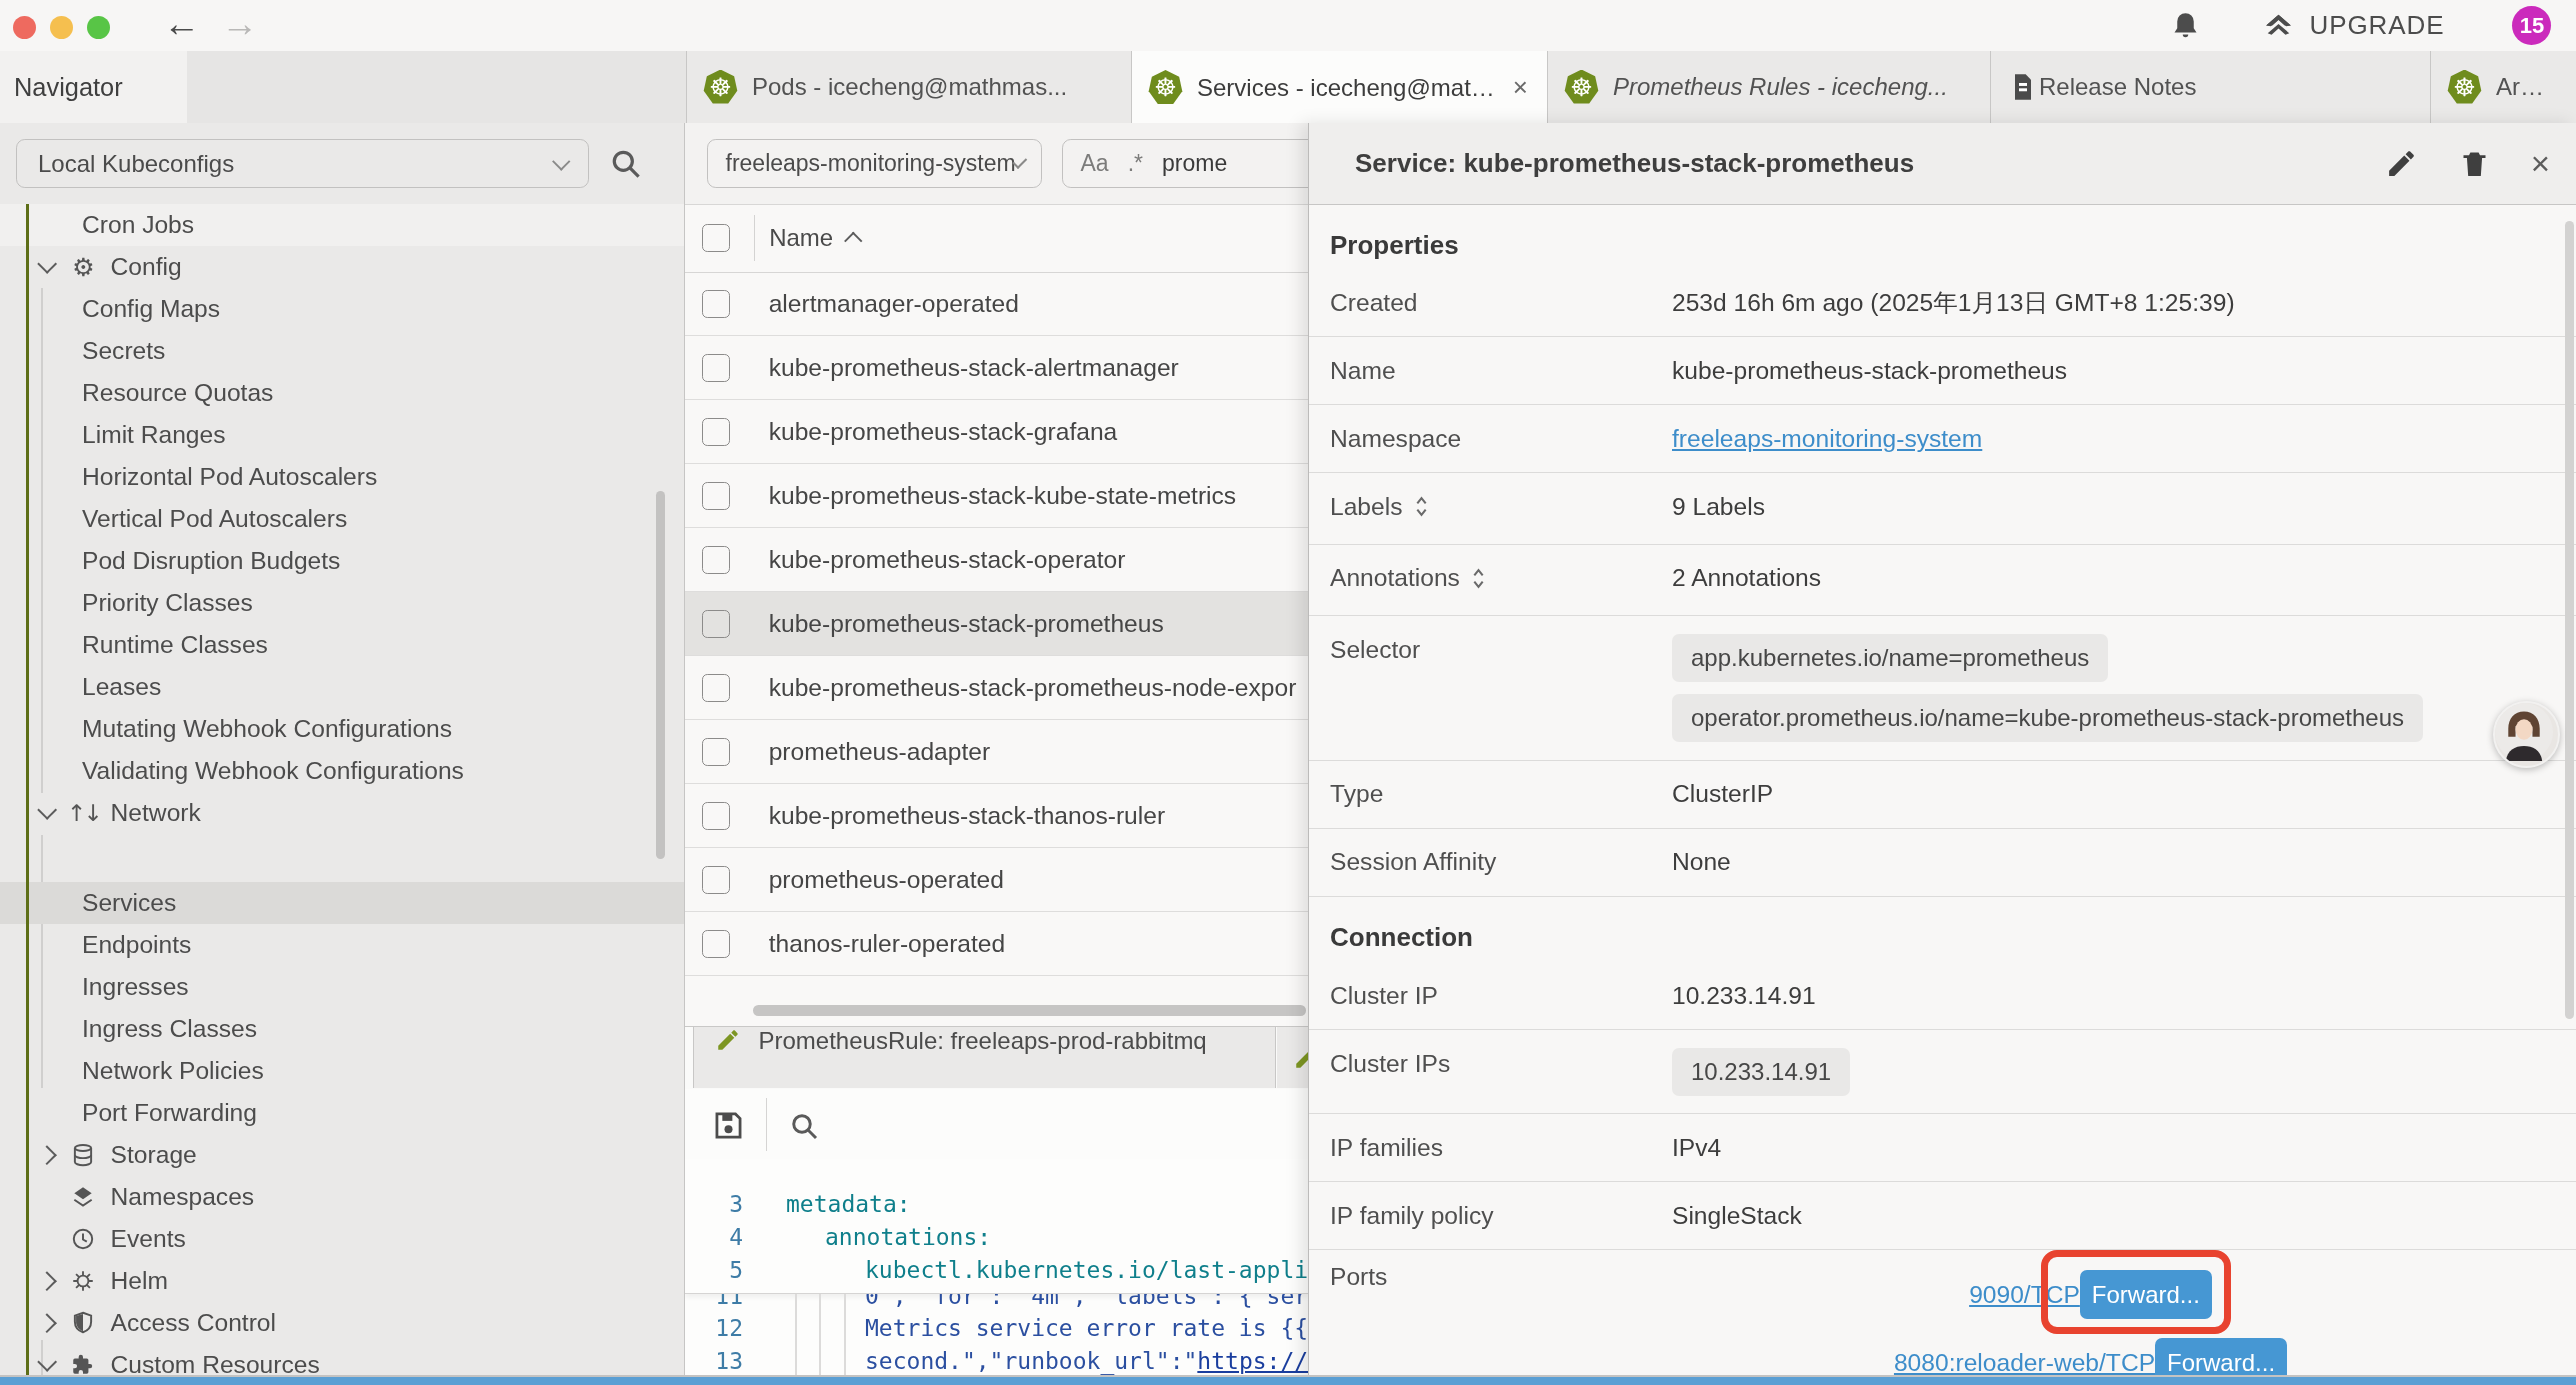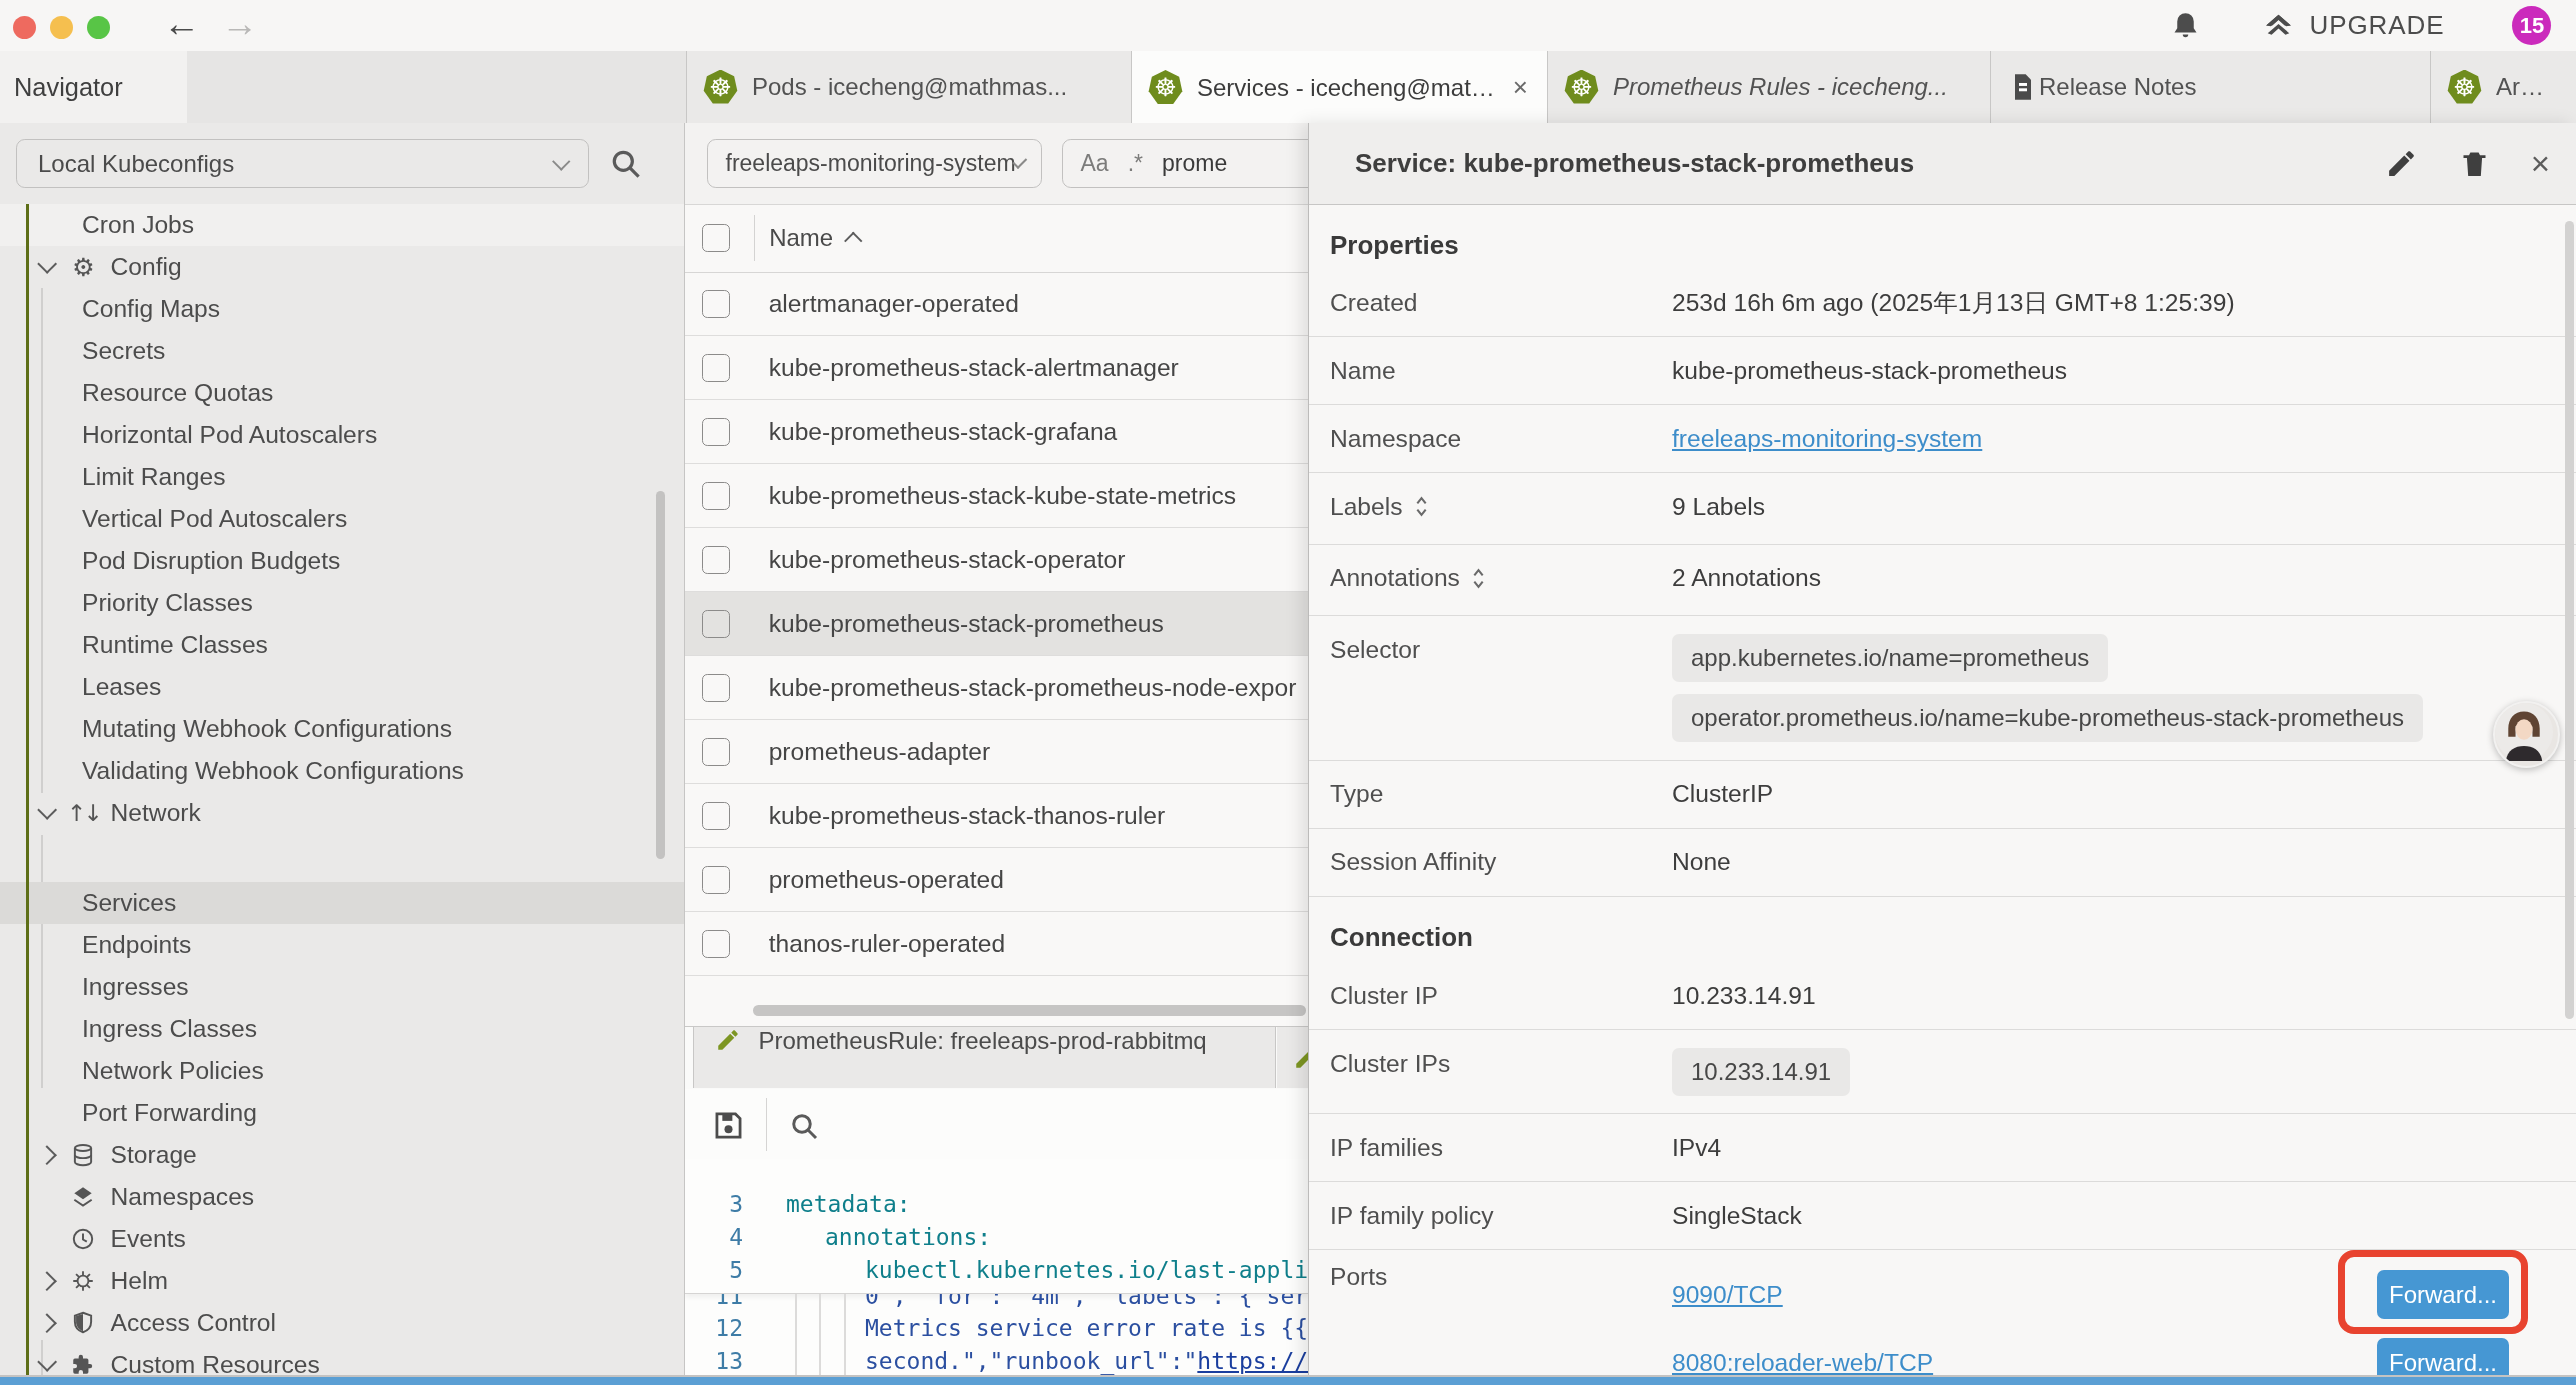--- a/index.html
+++ b/index.html
@@ -130,21 +130,21 @@
   .dcontent{position:absolute;left:0;top:81px;right:0;bottom:10.5px;overflow:hidden;}
   .d-heading{padding:24.6px 21px 8.8px 21px;font-size:26px;font-weight:bold;color:#3a3a3a;line-height:32px;}
   .d-row{display:flex;padding:17.5px 21px;border-bottom:0.9px solid #dcdbda;font-size:24.6px;line-height:32px;}
   .d-label{flex:none;width:342px;color:#4f4f4f;display:flex;align-items:flex-start;gap:12.3px;}
   .d-value{flex:1;color:#3d3d3d;}
   .d-link{color:#3d8dca;text-decoration:underline;}
   .chipcol{display:flex;flex-direction:column;gap:12.3px;align-items:flex-start;}
   .chip{background:#e9e8e7;border-radius:7px;padding:8px 19px;font-size:24px;color:#474747;white-space:nowrap;}
   .d-row.ports{border-bottom:none;padding:10.5px 67px 10.5px 21px;}
   .portlines{flex:1;display:flex;flex-direction:column;}
-  .portline{height:68px;display:flex;align-items:center;justify-content:space-between;}
+  .portline{height:68px;display:flex;align-items:center;justify-content:center;}
   .fwd-wrap{position:relative;}
   .fwd-btn{width:132px;height:49px;background:#4697d3;color:#fff;border:none;border-radius:7px;
      font-size:24px;font-family:inherit;}
   .red-ring{position:absolute;left:-39px;right:-19px;top:-20px;bottom:-15px;border:7px solid #e8432f;
      border-radius:16px;pointer-events:none;}
   .sorticon{margin-top:3.5px;}
   .avatar{position:absolute;left:1184px;top:578px;width:63px;height:63px;border-radius:50%;
      overflow:hidden;border:2.6px solid #f2f1f0;box-shadow:0 1.8px 7px rgba(0,0,0,.25);background:#e9e6e3;z-index:9;}
   .rthumb{position:absolute;right:1.8px;top:98px;width:9.6px;height:798px;border-radius:5.3px;background:#d3d2d1;}
   
@@ -254,24 +254,24 @@
         <div class="nav-row child">
           <span>Config Maps</span>
         </div>
         <div class="nav-row child">
           <span>Secrets</span>
         </div>
         <div class="nav-row child">
           <span>Resource Quotas</span>
         </div>
         <div class="nav-row child">
+          <span>Limit Ranges</span>
+        </div>
+        <div class="nav-row child">
           <span>Horizontal Pod Autoscalers</span>
-        </div>
-        <div class="nav-row child">
-          <span>Limit Ranges</span>
         </div>
         <div class="nav-row child">
           <span>Vertical Pod Autoscalers</span>
         </div>
         <div class="nav-row child">
           <span>Pod Disruption Budgets</span>
         </div>
         <div class="nav-row child">
           <span>Priority Classes</span>
         </div>

